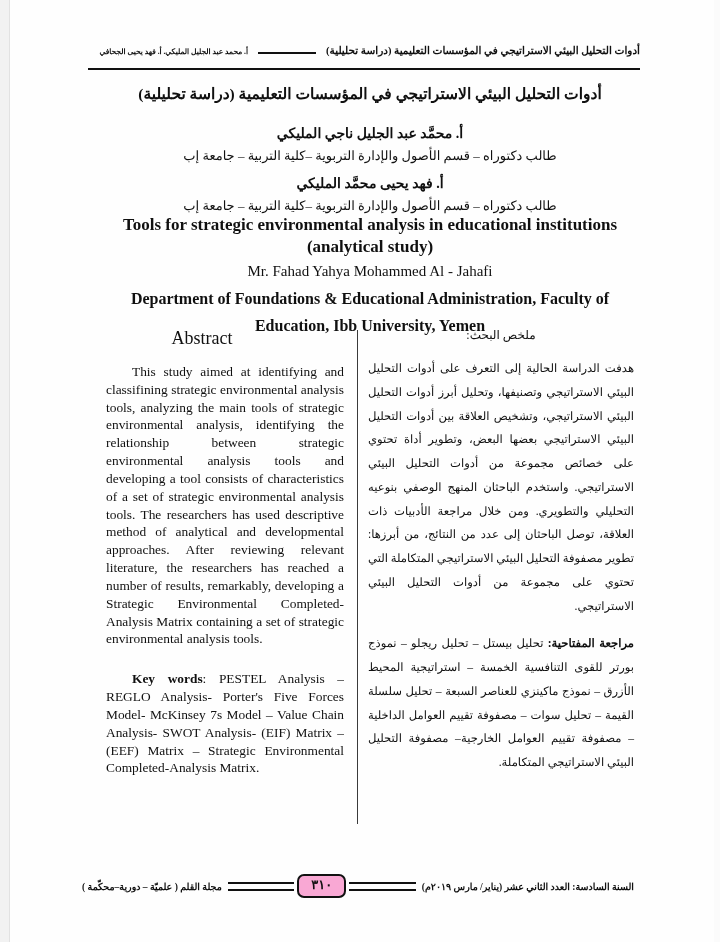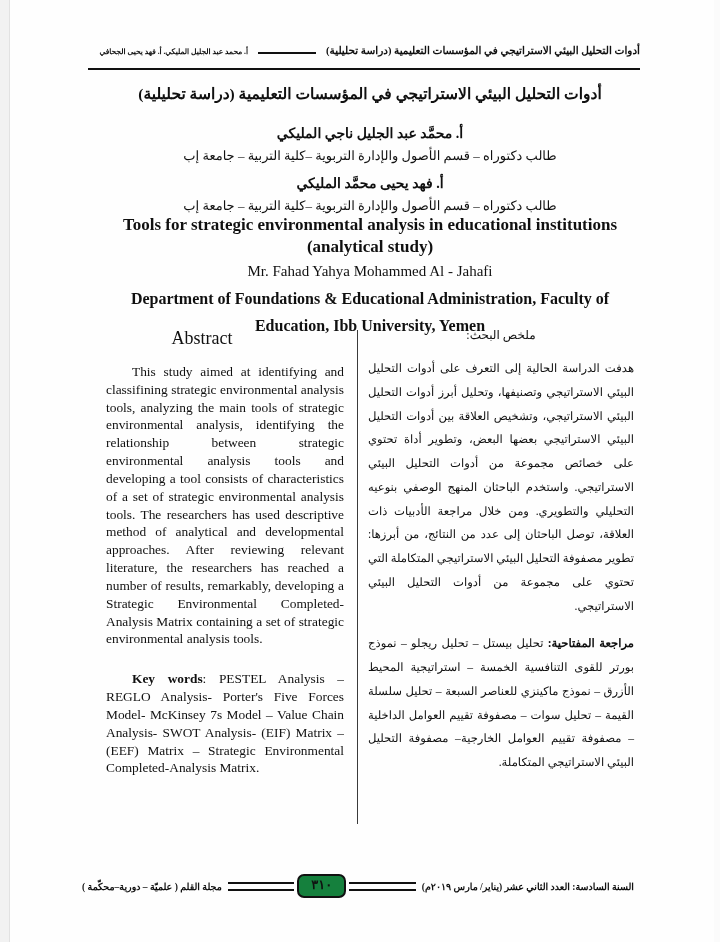--- a/index.html
+++ b/index.html
@@ -252,21 +252,21 @@
     height: 5px;
     border-top: 2px solid #111;
     border-bottom: 2px solid #111;
   }
   .page-number-box {
     border: 2px solid #111;
     border-radius: 7px;
     padding: 1px 12px 2px 12px;
     font-size: 13px;
     font-weight: bold;
-    background: #15803d;
+    background: #f9a8d4;
     margin: 0 3px;
     line-height: 1.25;
   }
 </style>
 </head>
 <body>
 
 <div class="scan-edge-left"></div>
 <div class="scan-edge-right"></div>
 

